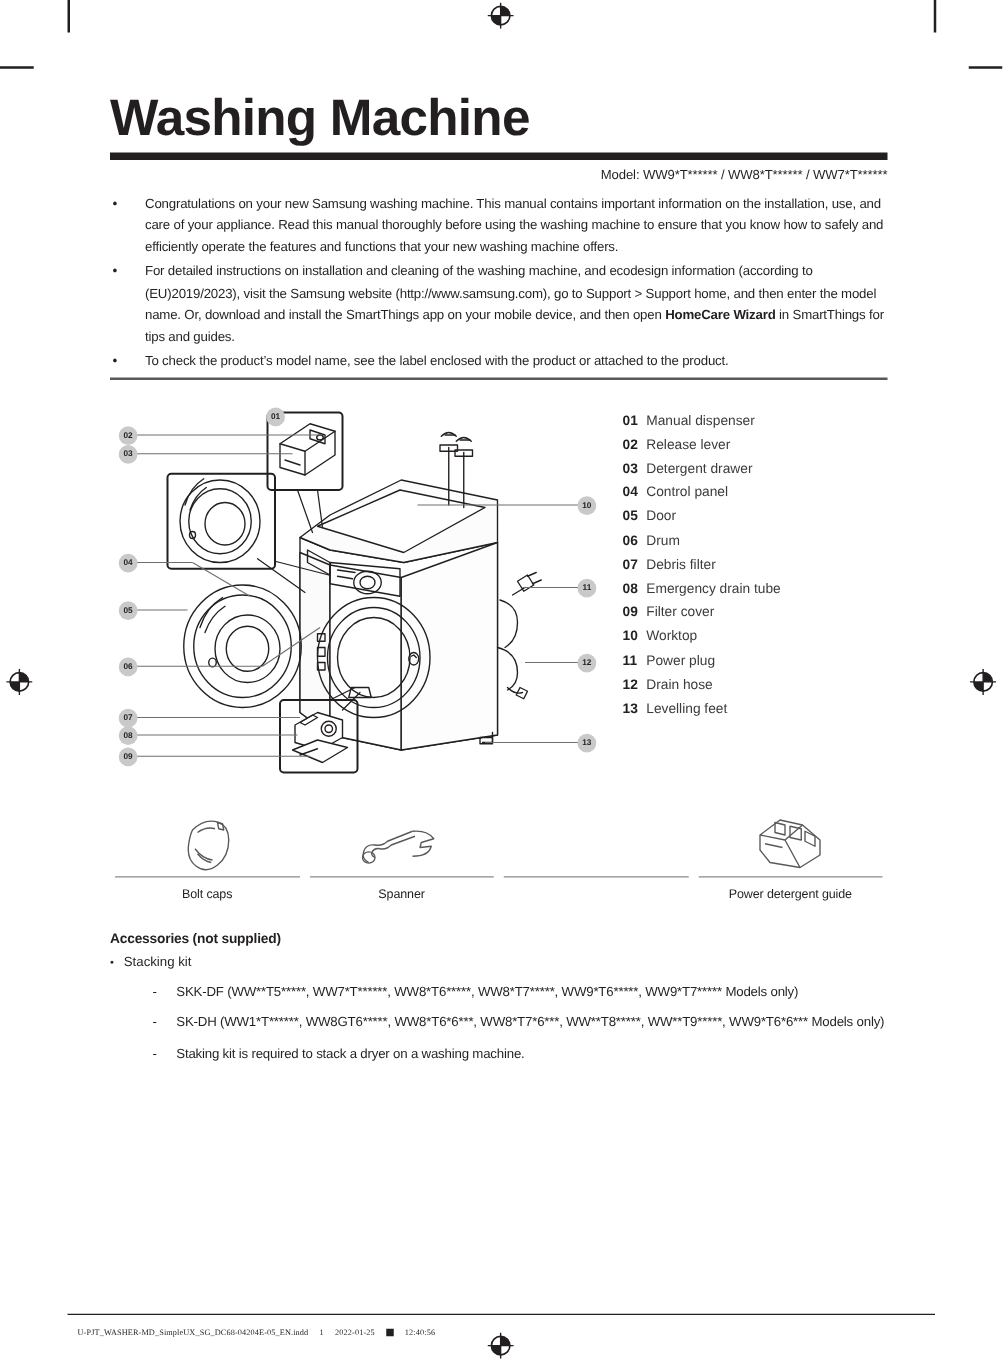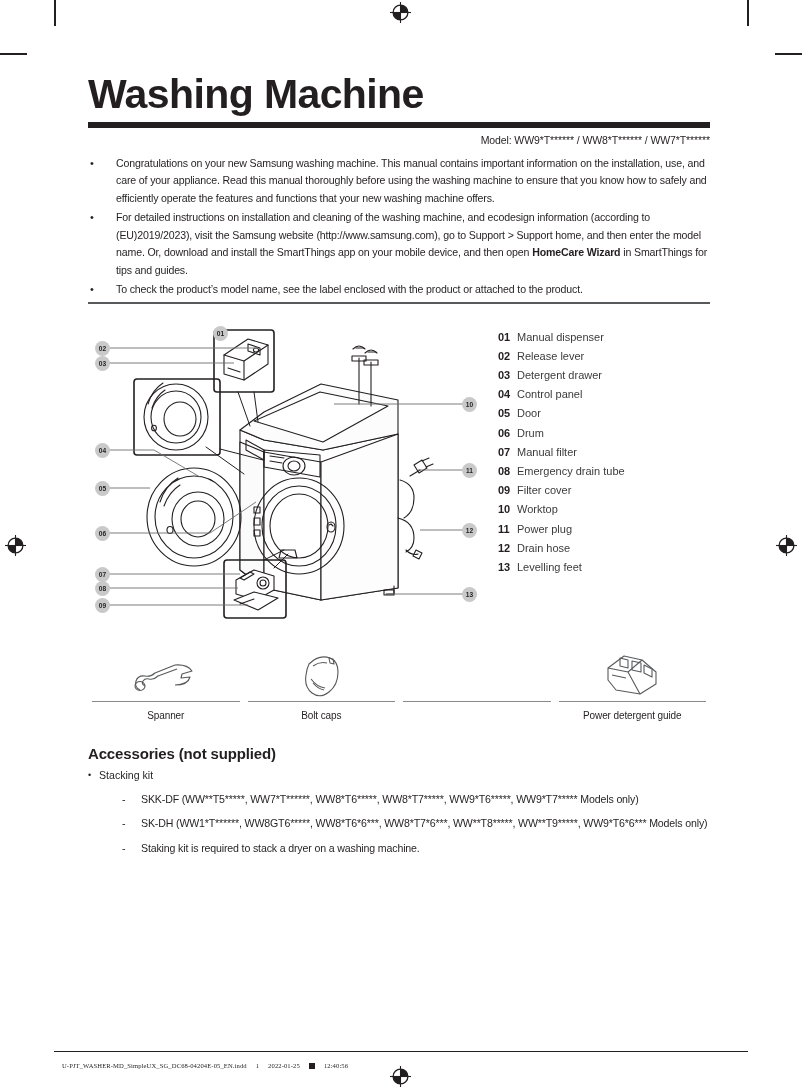--- a/index.html
+++ b/index.html
@@ -143,21 +143,21 @@
     font-size: 10px;
     line-height: 14px;
     text-align: center;
     color: #231f20;
     letter-spacing: -0.1px;
   }
 
   
   .acc-sec { margin-top: 22px; }
   .acc-sec-title {
-    font-size: 15px;
+    font-size: 11px;
     font-weight: bold;
     letter-spacing: -0.15px;
   }
   .acc-bullet {
     display: flex;
     margin-top: 5px;
     font-size: 10.6px;
     line-height: 17px;
   }
   .acc-bullet .dot2 {
@@ -456,21 +456,21 @@
         <div class="part-item">
             <span class="num">05</span>
             <span class="lbl">Door</span>
           </div>
         <div class="part-item">
             <span class="num">06</span>
             <span class="lbl">Drum</span>
           </div>
         <div class="part-item">
             <span class="num">07</span>
-            <span class="lbl">Manual filter</span>
+            <span class="lbl">Debris filter</span>
           </div>
         <div class="part-item">
             <span class="num">08</span>
             <span class="lbl">Emergency drain tube</span>
           </div>
         <div class="part-item">
             <span class="num">09</span>
             <span class="lbl">Filter cover</span>
           </div>
         <div class="part-item">
@@ -486,50 +486,50 @@
             <span class="lbl">Drain hose</span>
           </div>
         <div class="part-item">
             <span class="num">13</span>
             <span class="lbl">Levelling feet</span>
           </div>
       </div>
     </div>
 
     <div class="acc-strip">
-
-      <div class="acc-cell">
-        <div class="acc-art">
-          <svg width="72" height="34" viewBox="0 0 72 34">
-            <g fill="none" stroke="#58595b" stroke-width="1.1" stroke-linejoin="round">
-              <path d="M10 26 q-6 -3 -4 -9 q2 -6 9 -5 q6 1 10 -3 l20 -8"></path>
-              <path d="M15 22 q-4 -2 -2 -5 q2 -3 6 -2 q5 1 9 -3 l19 -7"></path>
-              <path d="M45 1 q12 -1 17 6 l-10 3 l-1 4 l9 -1 q-2 8 -15 8"></path>
-              <ellipse cx="10" cy="22" rx="5" ry="4.5"></ellipse>
-            </g>
-          </svg>
-        </div>
-        <div class="acc-line"></div>
-        <div class="acc-name">Spanner</div>
-      </div>
 
       <div class="acc-cell">
         <div class="acc-art">
           <svg width="48" height="48" viewBox="0 0 48 48">
             <g fill="none" stroke="#58595b" stroke-width="1.1" stroke-linejoin="round">
               <path d="M12 14 q10 -10 21 -6 q8 3 8 14 q0 13 -9 20 q-9 7 -17 1 q-8 -6 -6 -18 q1 -7 3 -11 Z"></path>
               <path d="M32 8 l4 1 l1 5 l-4 -1 Z"></path>
               <path d="M16 16 q7 -5 14 -3"></path>
               <path d="M14 29 q6 8 14 9"></path>
               <path d="M16 33 q5 6 11 7"></path>
             </g>
           </svg>
         </div>
         <div class="acc-line"></div>
         <div class="acc-name">Bolt caps</div>
+      </div>
+
+      <div class="acc-cell">
+        <div class="acc-art">
+          <svg width="72" height="34" viewBox="0 0 72 34">
+            <g fill="none" stroke="#58595b" stroke-width="1.1" stroke-linejoin="round">
+              <path d="M10 26 q-6 -3 -4 -9 q2 -6 9 -5 q6 1 10 -3 l20 -8"></path>
+              <path d="M15 22 q-4 -2 -2 -5 q2 -3 6 -2 q5 1 9 -3 l19 -7"></path>
+              <path d="M45 1 q12 -1 17 6 l-10 3 l-1 4 l9 -1 q-2 8 -15 8"></path>
+              <ellipse cx="10" cy="22" rx="5" ry="4.5"></ellipse>
+            </g>
+          </svg>
+        </div>
+        <div class="acc-line"></div>
+        <div class="acc-name">Spanner</div>
       </div>
 
 
 
 
       <div class="acc-cell">
         <div class="acc-art">
           <svg width="20" height="20" viewBox="0 0 20 20"></svg>
         </div>
         <div class="acc-line"></div>

